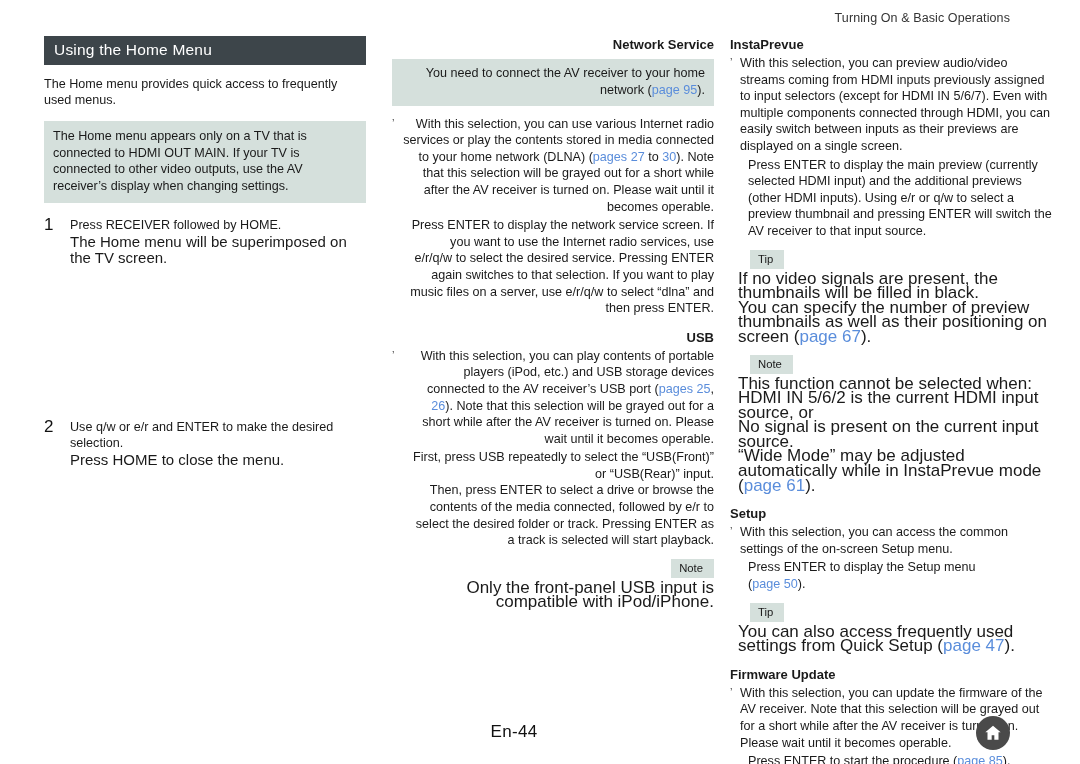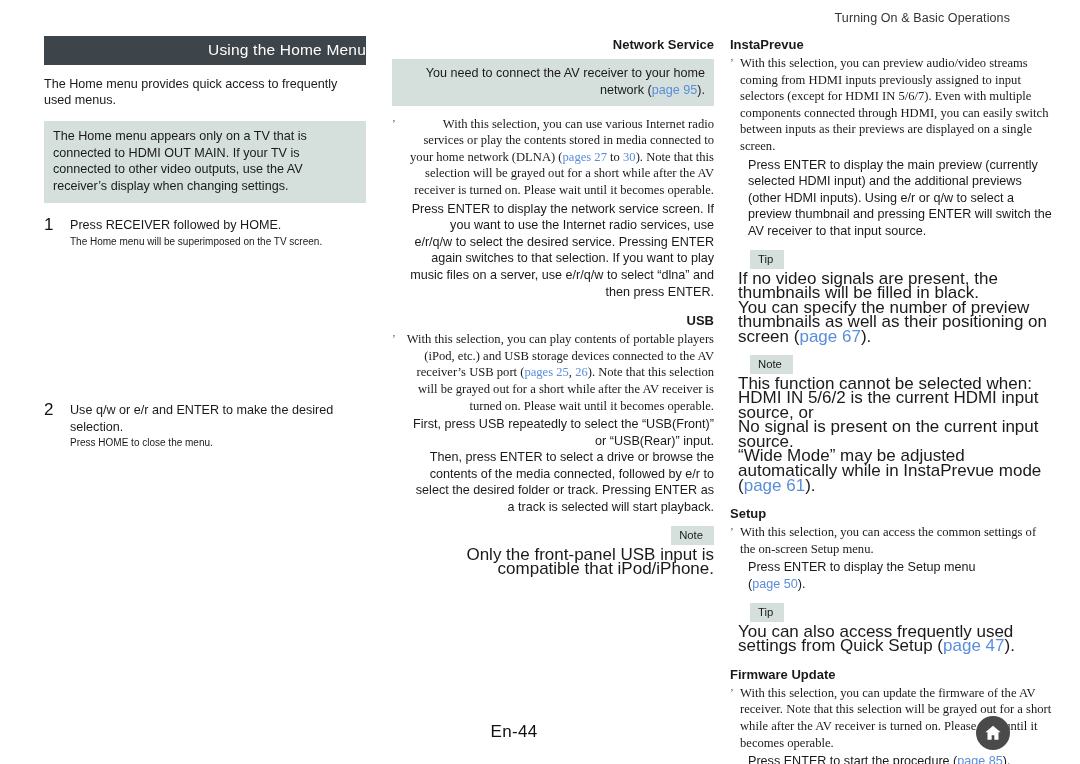--- a/index.html
+++ b/index.html
@@ -42,21 +42,20 @@
 
   
   .title-bar {
     background: #3d454a;
     color: #ffffff;
     font-size: 15.5px;
     padding: 5px 0 6px 10px;
     margin: 0 0 11px 0;
     letter-spacing: .2px;
     width: 312px;
-    text-align: right;
   }
 
   
   .para {
     font-size: 12.6px;
     line-height: 16.4px;
     margin: 0 0 6px 0;
   }
 
   
@@ -81,21 +80,21 @@
     top: -2px;
     font-size: 17px;
     line-height: 19px;
     color: #111;
   }
   .step-body {
     font-size: 12.6px;
     line-height: 16.6px;
   }
   .step-sub {
-    font-size: 10px;
+    font-size: 15px;
     line-height: 16.6px;
   }
 
   
   .gap { height: 150px; }
 
   
   .subhead {
     font-size: 13px;
     line-height: 17px;
@@ -104,21 +103,20 @@
   }
   .subhead.spaced { margin-top: 12px; }
 
   
   .bullet {
     position: relative;
     padding-left: 10px;
     font-size: 12.6px;
     line-height: 16.6px;
     margin: 0 0 2px 0;
-    font-family: Liberation Serif, serif;
   }
   .bullet::before {
     content: "\2019";
     position: absolute;
     left: 0;
     top: -1px;
     font-size: 11px;
     color: #444;
   }
   .indent {
@@ -220,21 +218,21 @@
 
     <h3 class="subhead spaced">USB</h3>
 
     <p class="bullet"><span>With this selection, you can play contents of portable players (iPod, etc.) and USB storage devices connected to the AV receiver’s USB port (</span><span class="link">pages 25</span><span>, </span><span class="link">26</span><span>). Note that this selection will be grayed out for a short while after the AV receiver is turned on. Please wait until it becomes operable.</span></p>
 
     <p class="indent">First, press USB repeatedly to select the “USB(Front)” or “USB(Rear)” input.</p>
     <p class="indent">Then, press ENTER to select a drive or browse the contents of the media connected, followed by e/r to select the desired folder or track. Pressing ENTER as a track is selected will start playback.</p>
 
     <div class="tagbox">
       <div class="tag">Note</div>
-      <div class="tagbody">Only the front-panel USB input is compatible that iPod/iPhone.</div>
+      <div class="tagbody">Only the front-panel USB input is compatible with iPod/iPhone.</div>
     </div>
 
   </div>
 
   <div class="col col-right">
 
     <h3 class="subhead">InstaPrevue</h3>
 
     <p class="bullet">With this selection, you can preview audio/video streams coming from HDMI inputs previously assigned to input selectors (except for HDMI IN 5/6/7). Even with multiple components connected through HDMI, you can easily switch between inputs as their previews are displayed on a single screen.</p>
 

